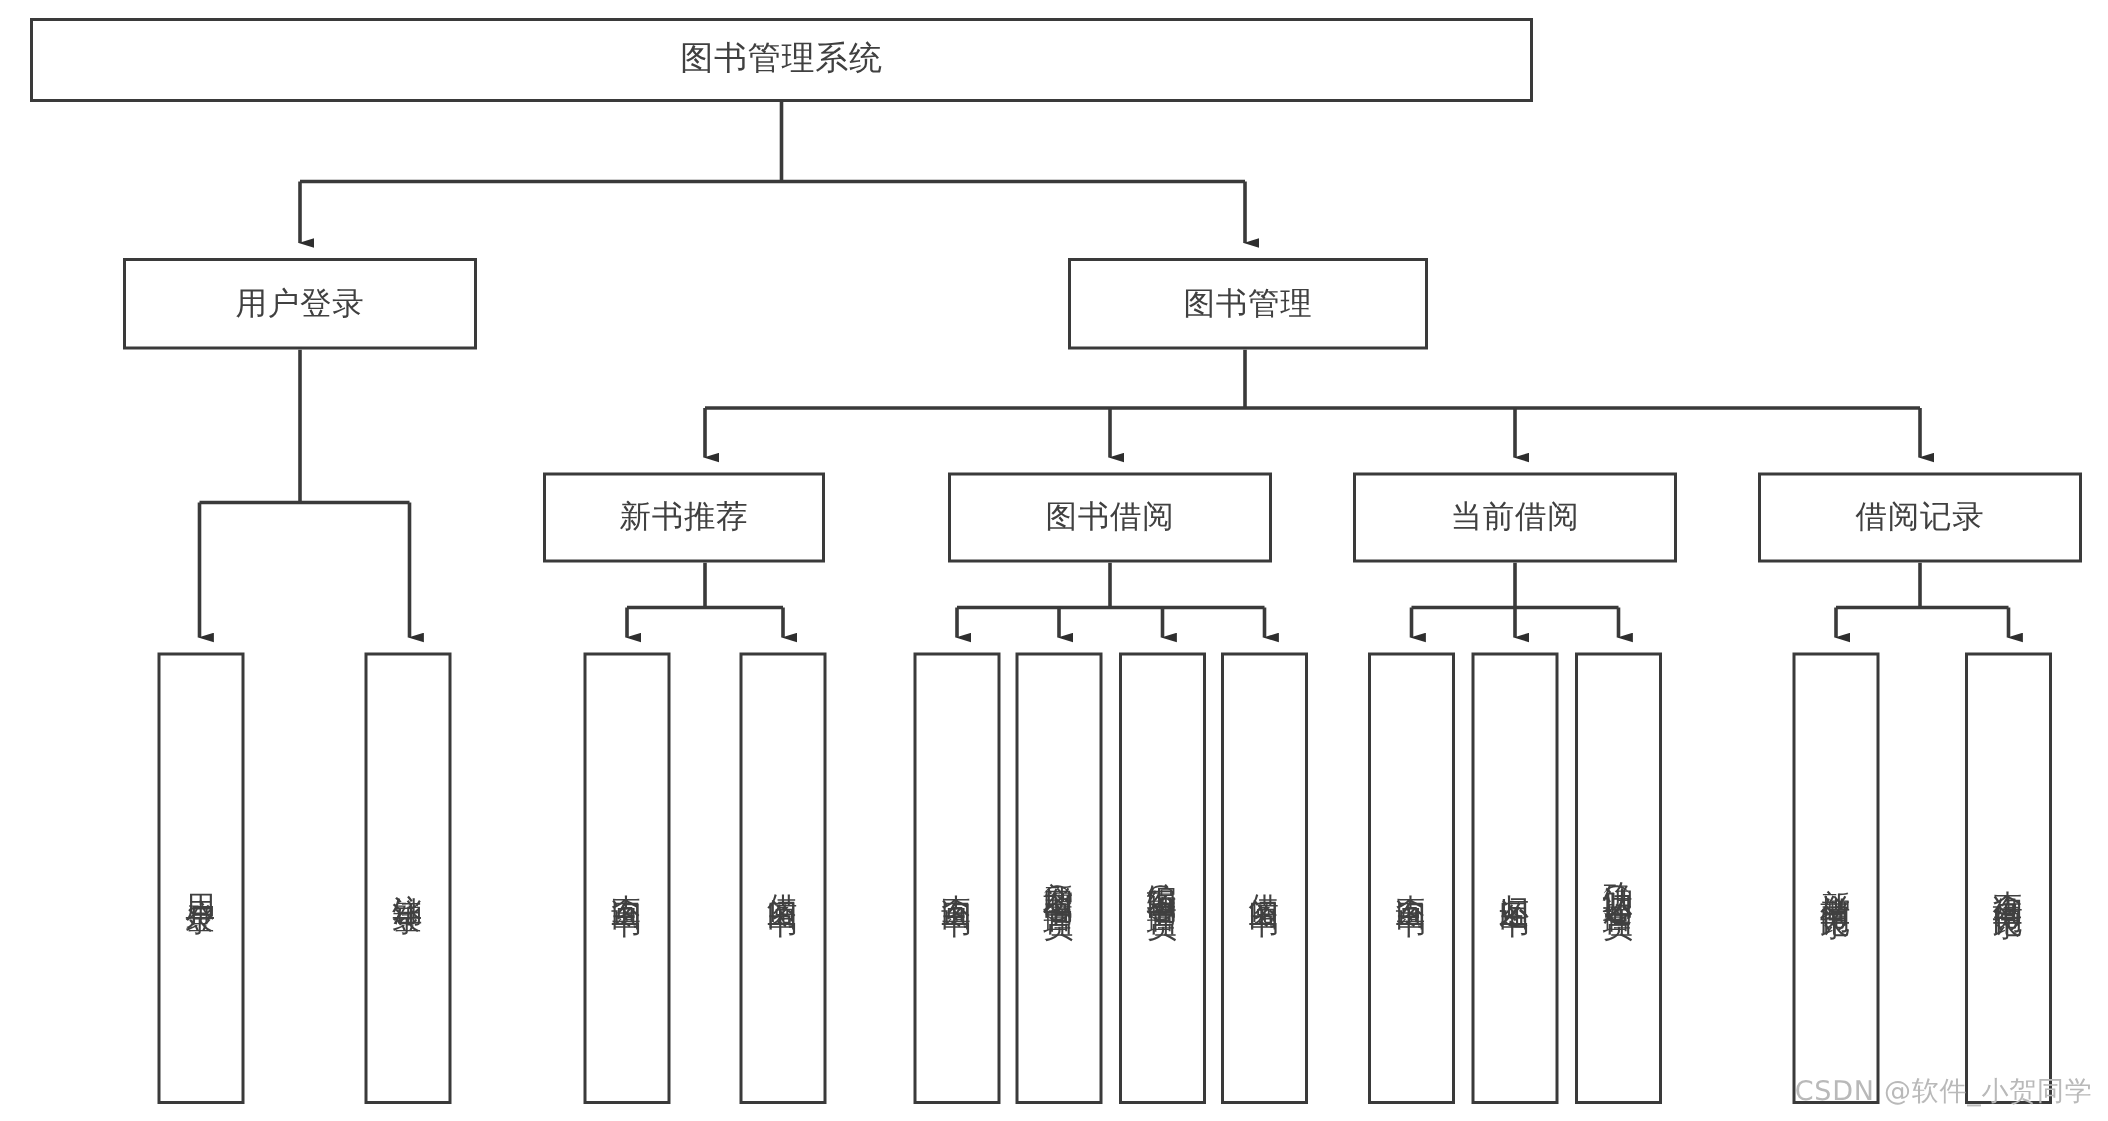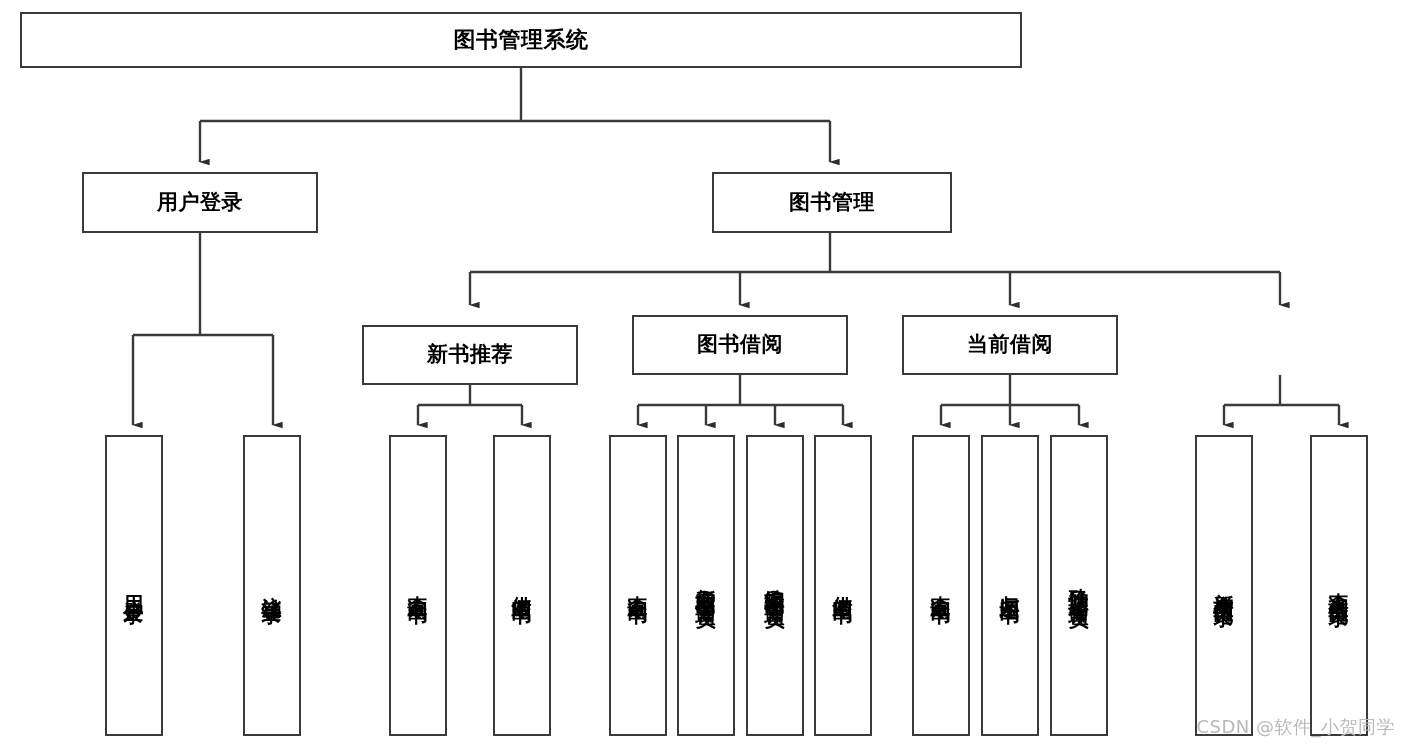--- a/index.html
+++ b/index.html
@@ -33,22 +33,21 @@
     display: flex;
     align-items: center;
     justify-content: center;
     color: #222222;
   }
   .node-label {
     display: block;
     text-align: center;
     line-height: 1.22;
     white-space: pre;
-    color: #000000;
-    font-weight: bold;
+    color: #404040;
   }
   
   .node.h .node-label {
     font-size: 21px;
     letter-spacing: 0.5px;
   }
   .node.root .node-label {
     font-size: 22px;
   }
   
@@ -138,29 +137,32 @@
     <span class="node-label">图书管理系统</span>
   </div>
 
   <div class="node h" style="left:82px; top:172px; width:236px; height:61px;">
     <span class="node-label">用户登录</span>
   </div>
   <div class="node h" style="left:712px; top:172px; width:240px; height:61px;">
     <span class="node-label">图书管理</span>
   </div>
 
-  <div class="node h" style="left:362px; top:325px; width:216px; height:60px;">
+  <div class="node h" style="left:362px; top:315px; width:188px; height:60px;">
     <span class="node-label">新书推荐</span>
   </div>
   <div class="node h" style="left:902px; top:315px; width:216px; height:60px;">
     <span class="node-label">当前借阅</span>
   </div>
   <div class="node h" style="left:632px; top:315px; width:216px; height:60px;">
     <span class="node-label">图书借阅</span>
   </div>
+  <div class="node h" style="left:1172px; top:315px; width:216px; height:60px;">
+    <span class="node-label">借阅记录</span>
+  </div>
 
   <div class="node v" style="left:105px; top:435px; width:58px; height:301px;">
     <span class="node-label">用户登录</span>
   </div>
   <div class="node v" style="left:243px; top:435px; width:58px; height:301px;">
     <span class="node-label">注销登录</span>
   </div>
 
   <div class="node v" style="left:389px; top:435px; width:58px; height:301px;">
     <span class="node-label">查询图书</span>

